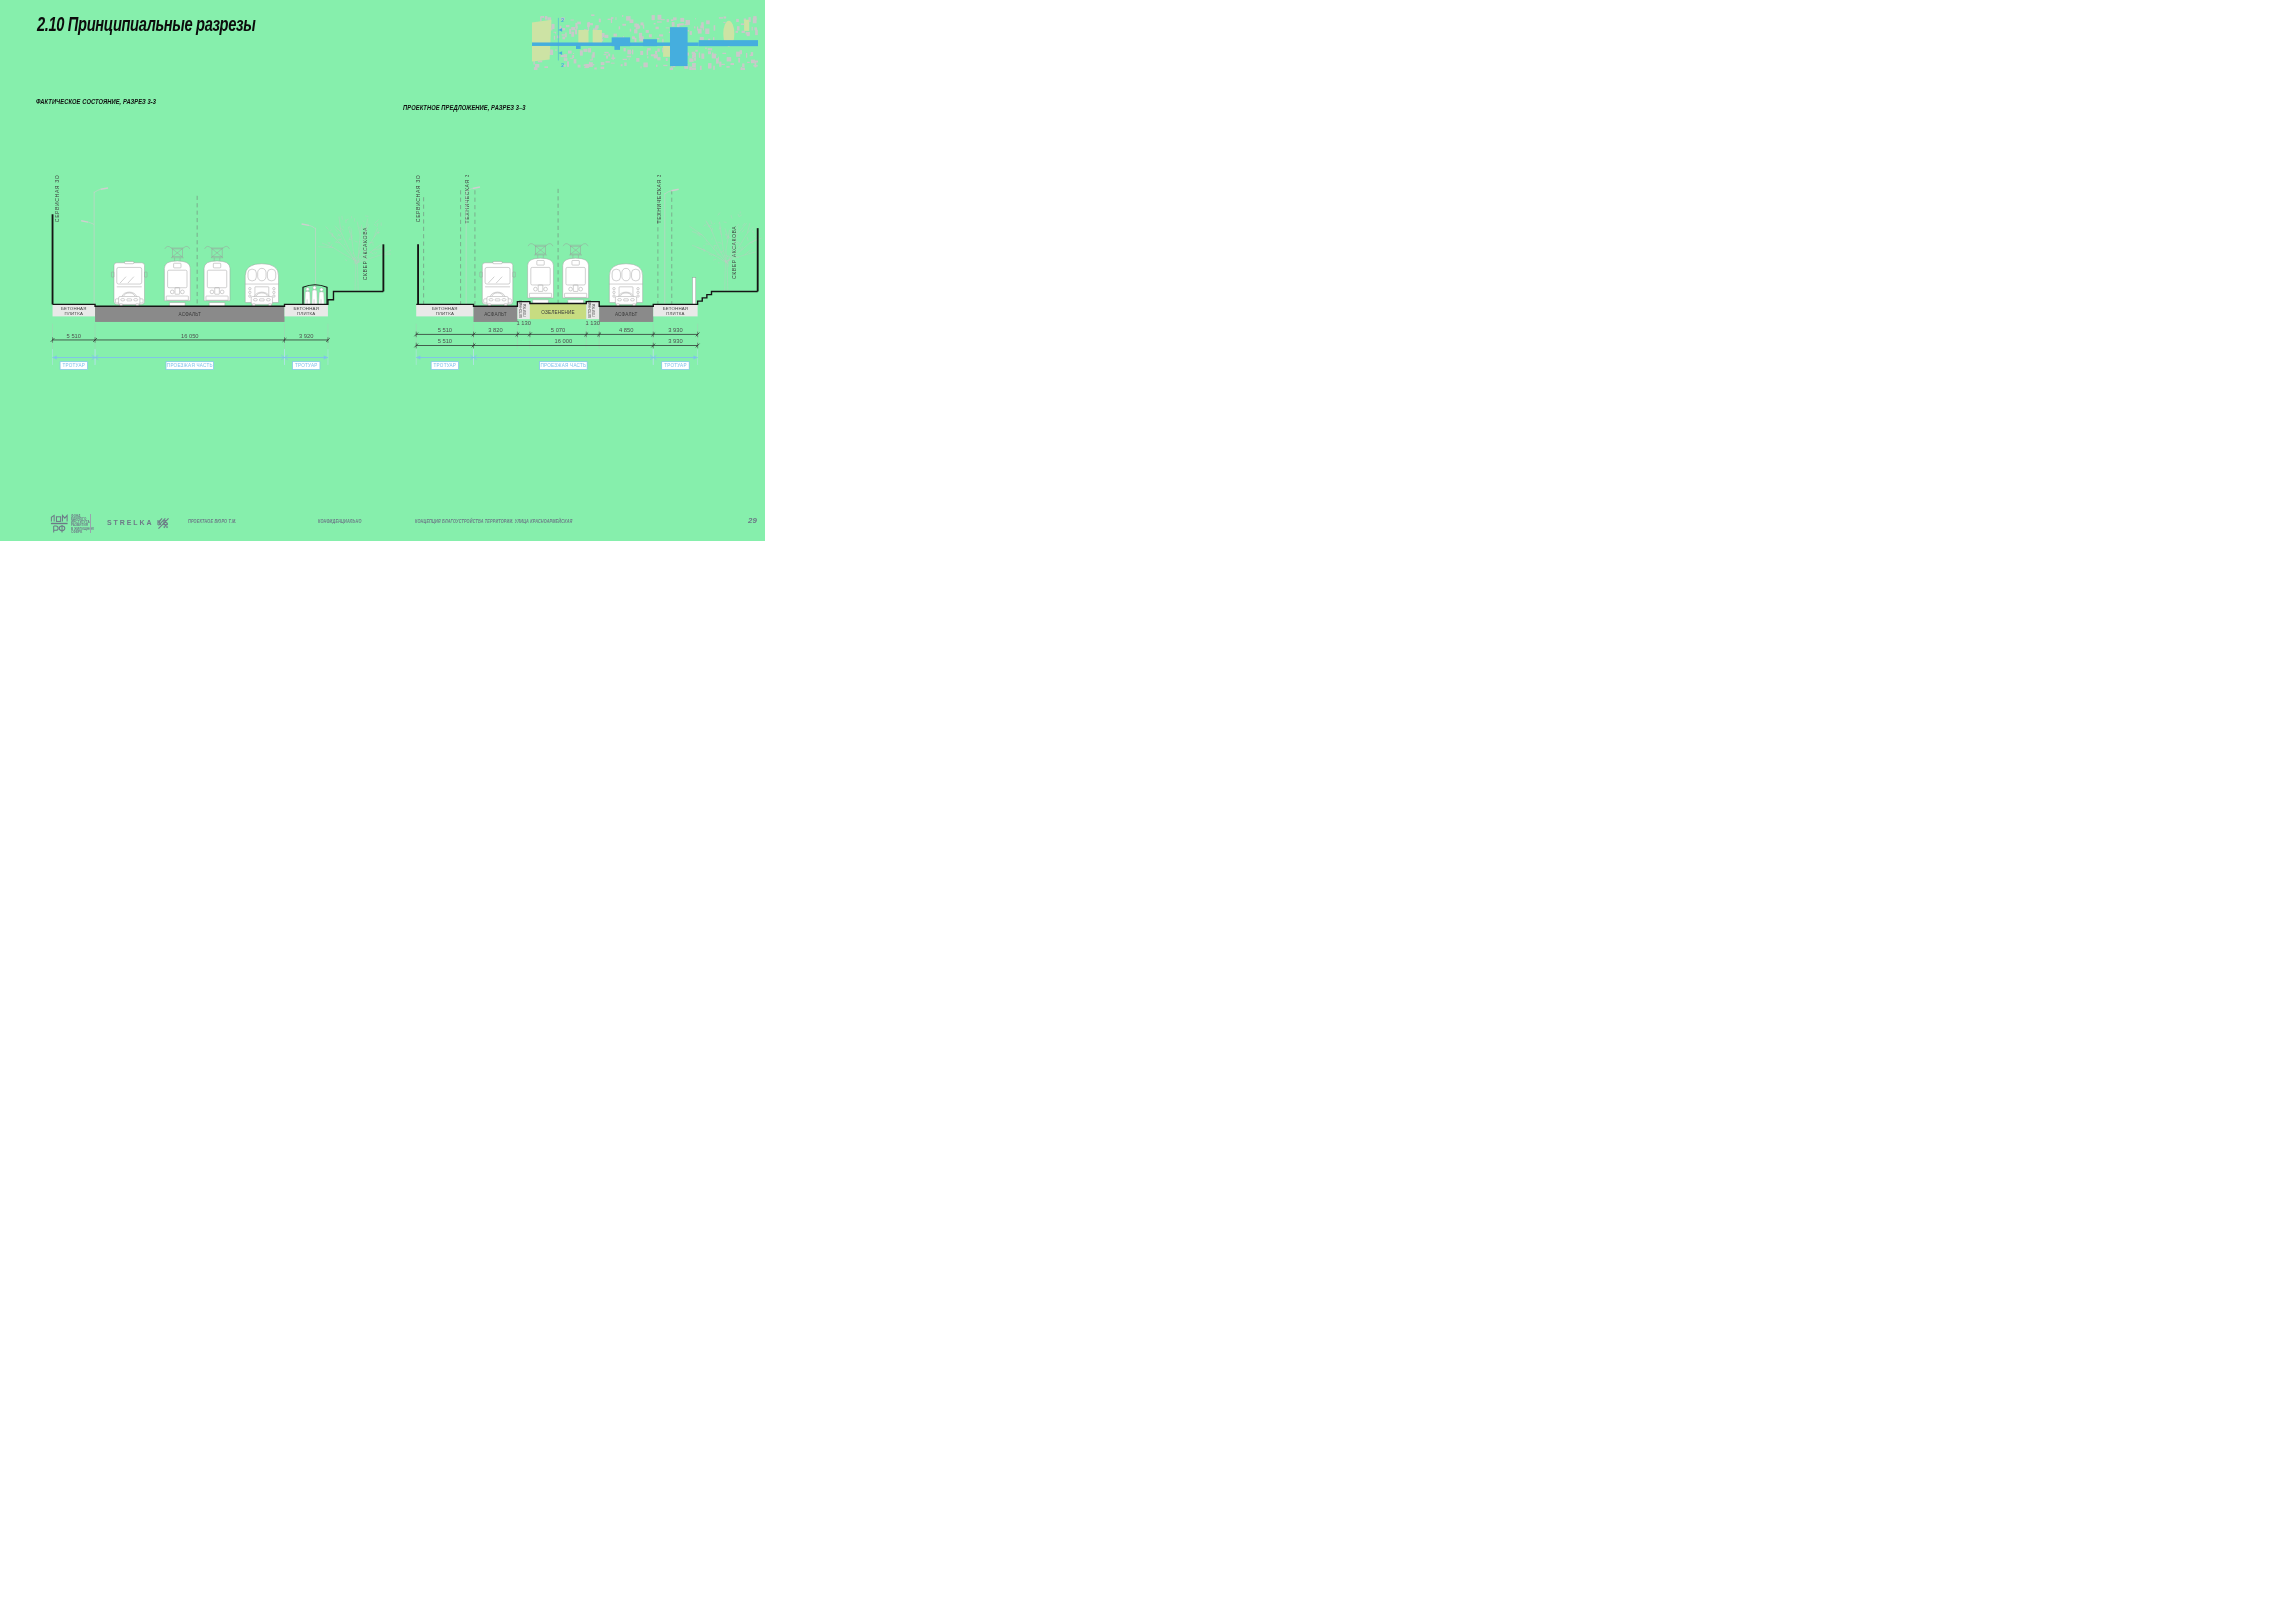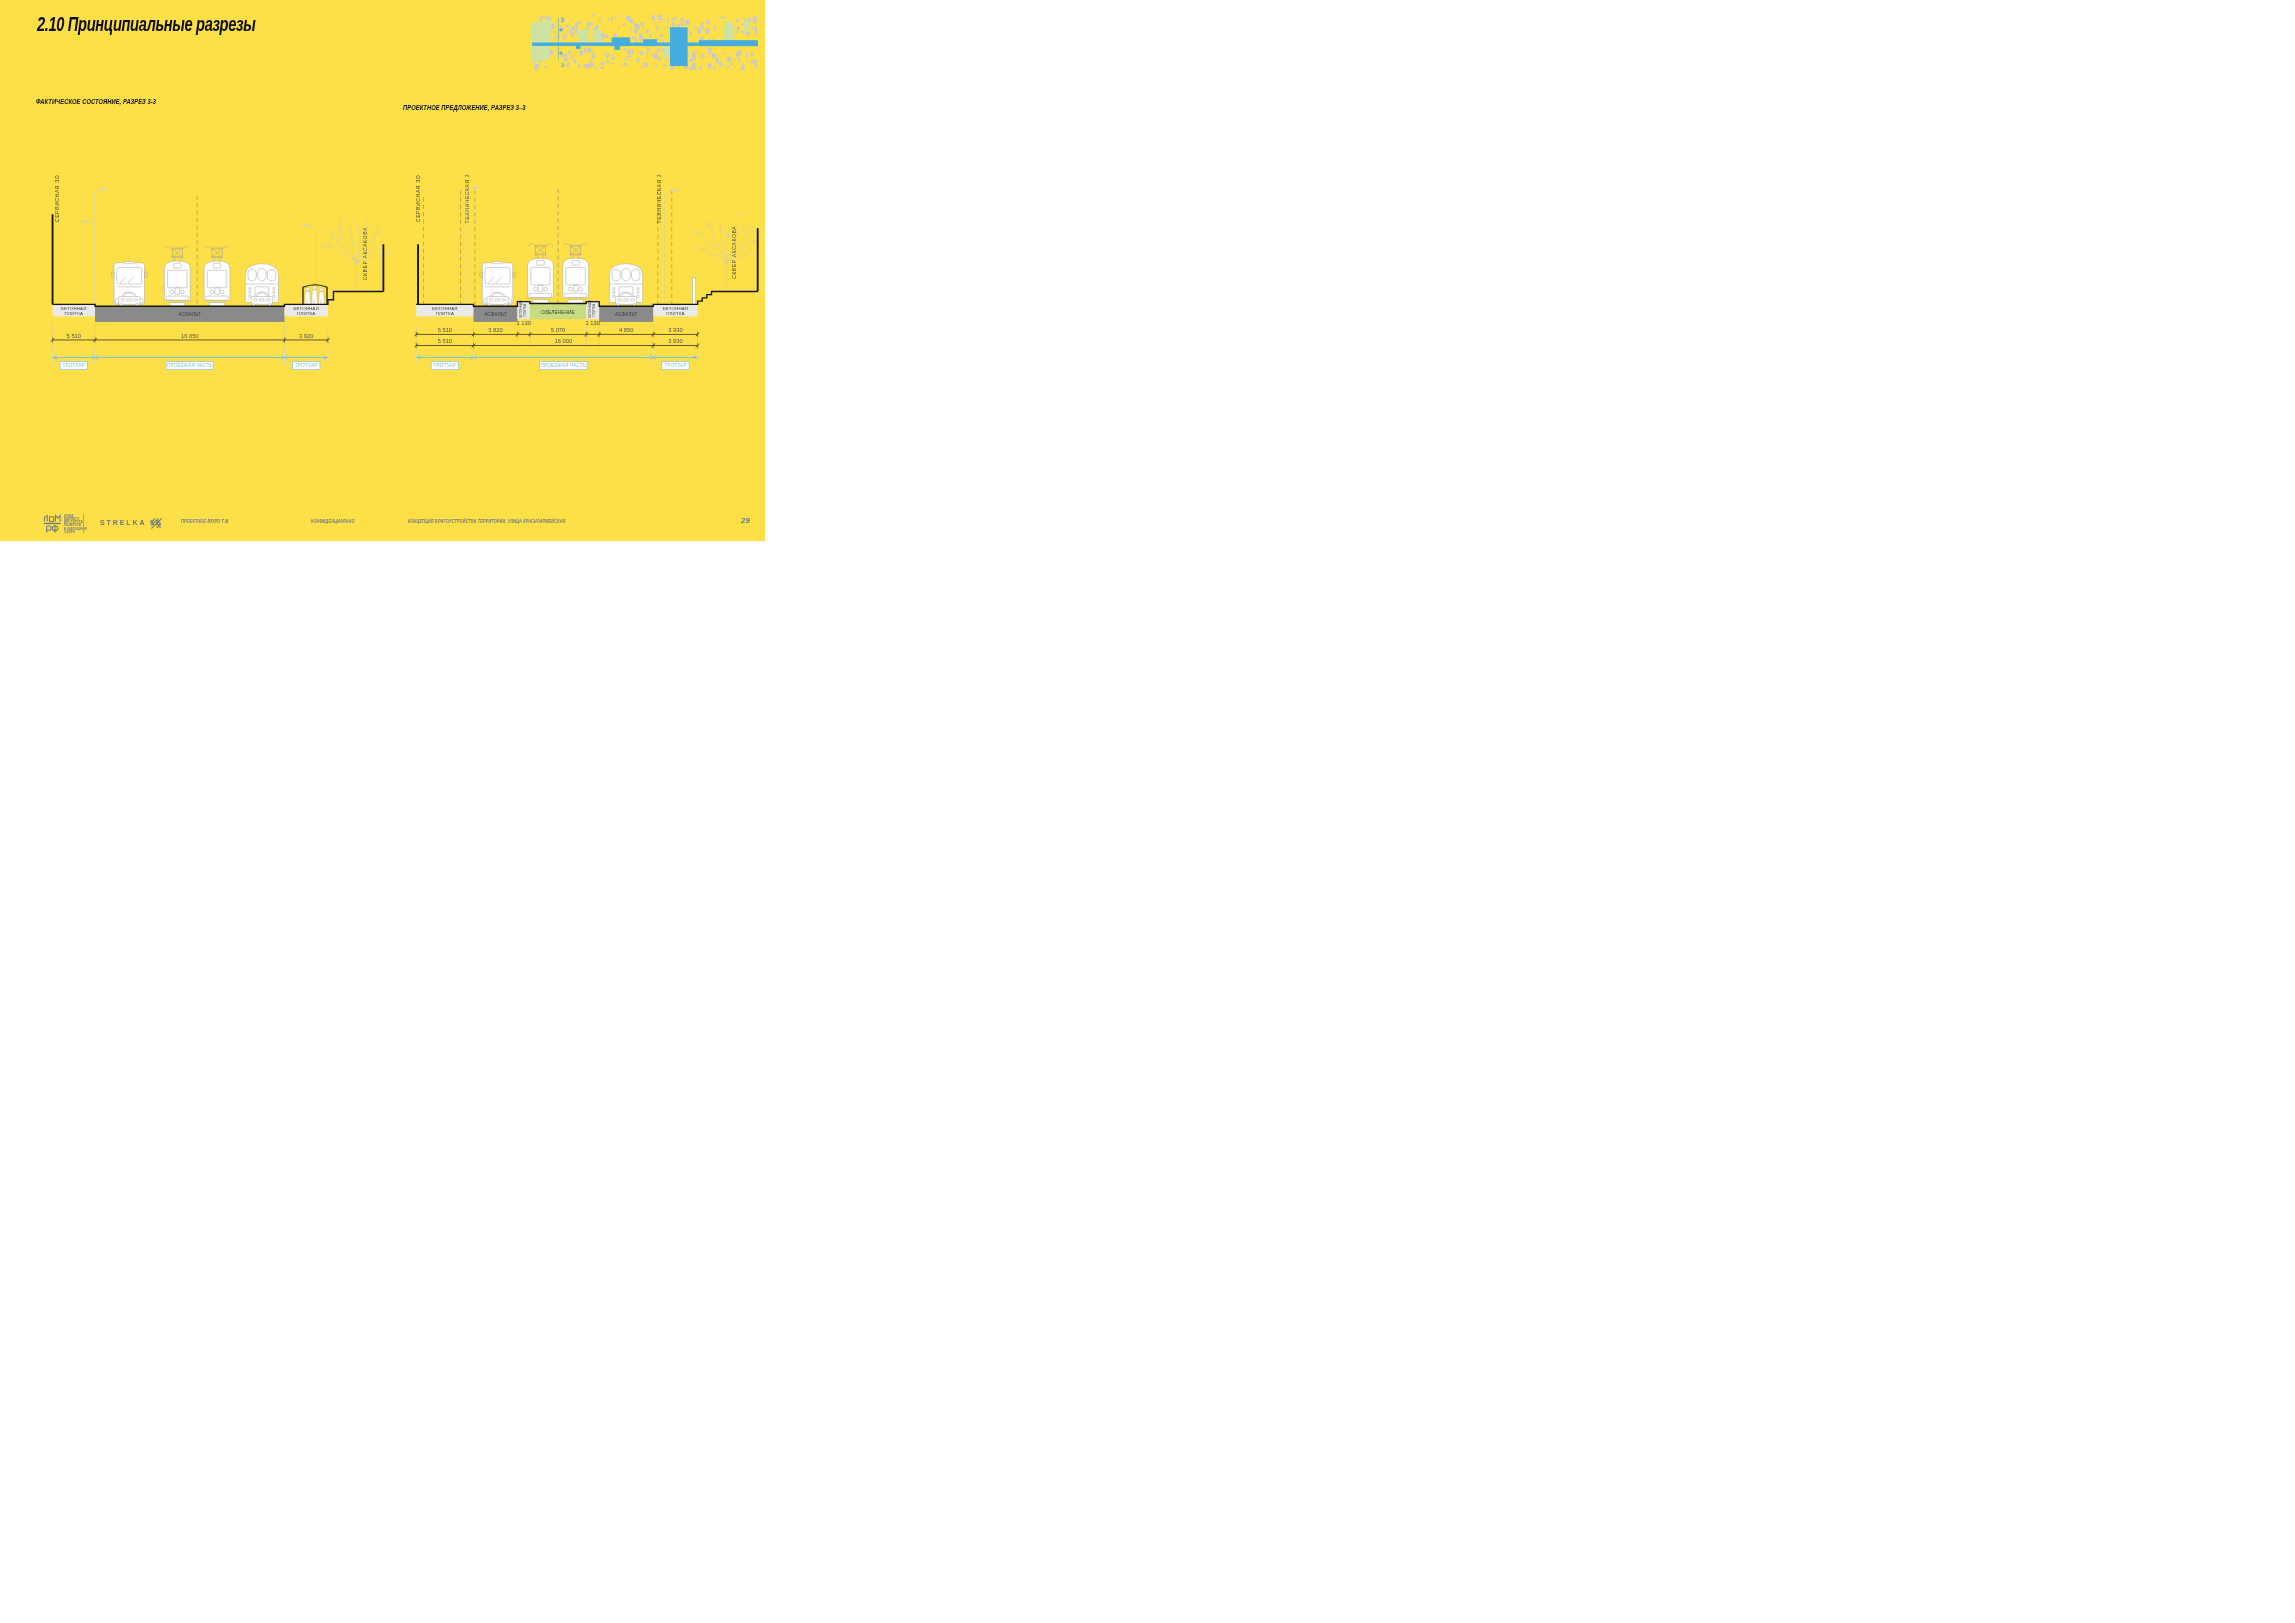--- a/index.html
+++ b/index.html
@@ -1,29 +1,29 @@
 <!DOCTYPE html>
 <html style="font-size:7.4px"><head>
 <meta charset="utf-8">
 <style>
   html,body{margin:0;padding:0;background:#fff;}
   body{width:765px;height:541px;font-family:"Liberation Sans",sans-serif;}
-  .page{position:relative;width:765px;height:541px;background:#fde047;overflow:hidden;}
+  .page{position:relative;width:765px;height:541px;background:#86efac;overflow:hidden;}
   .title{position:absolute;left:37px;top:13px;font-size:20.4px;font-weight:bold;font-style:italic;
          color:#0c0c0c;transform:scaleX(.72);transform-origin:left top;letter-spacing:-0.5px;white-space:nowrap;}
   .subtitle{position:absolute;font-size:7.4px;font-weight:bold;font-style:italic;color:#101010;
          transform:scaleX(.78);transform-origin:left top;white-space:nowrap;letter-spacing:0.1px;}
   #sub-left{left:36px;top:97px;}
   #sub-right{left:403px;top:103px;}
   .diag{position:absolute;top:175px;}
   #diag-left{left:44px;}
   #diag-right{left:407px;}
   #map{position:absolute;left:532px;top:14px;}
   svg text{font-family:"Liberation Sans",sans-serif;}
-  .footer{position:absolute;left:8px;top:509px;width:765px;height:32px;}
+  .footer{position:absolute;left:15px;top:509px;width:765px;height:32px;}
   .ftxt{position:absolute;font-weight:bold;font-style:italic;font-size:4.9px;color:#6d7987;
         transform:scaleX(.78);transform-origin:left top;white-space:nowrap;letter-spacing:0.2px;}
   .org{position:absolute;left:56px;top:5.6px;font-size:3px;line-height:3.3px;color:#6d7987;
        letter-spacing:0.1px;font-weight:bold;}
   .vdiv{position:absolute;left:75px;top:5.1px;width:0.5px;height:19px;background:#9aa3ad;}
   .strelka{position:absolute;left:92px;top:10.2px;font-size:7px;font-weight:bold;color:#6d7987;
        letter-spacing:1.9px;white-space:nowrap;}
   .pagenum{position:absolute;left:733px;top:6.5px;font-size:7.9px;font-weight:bold;font-style:italic;color:#6d7987;}
 </style>
 </head>

